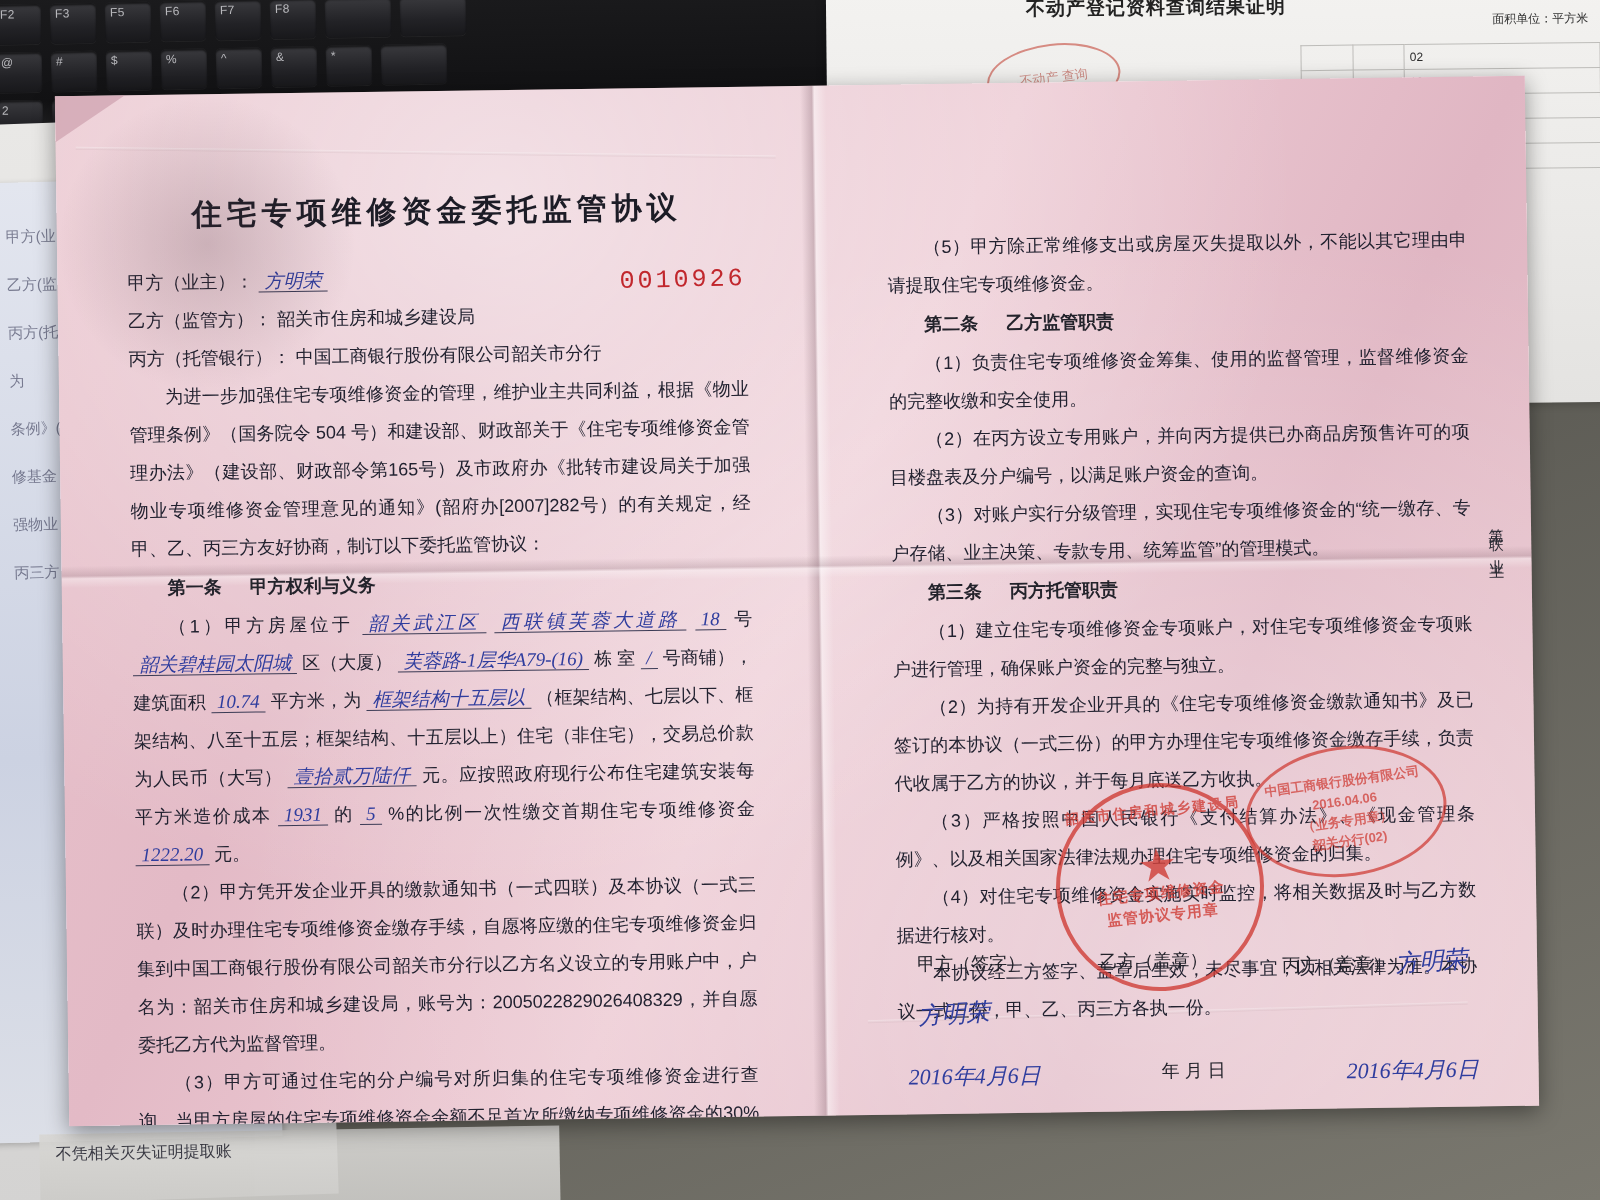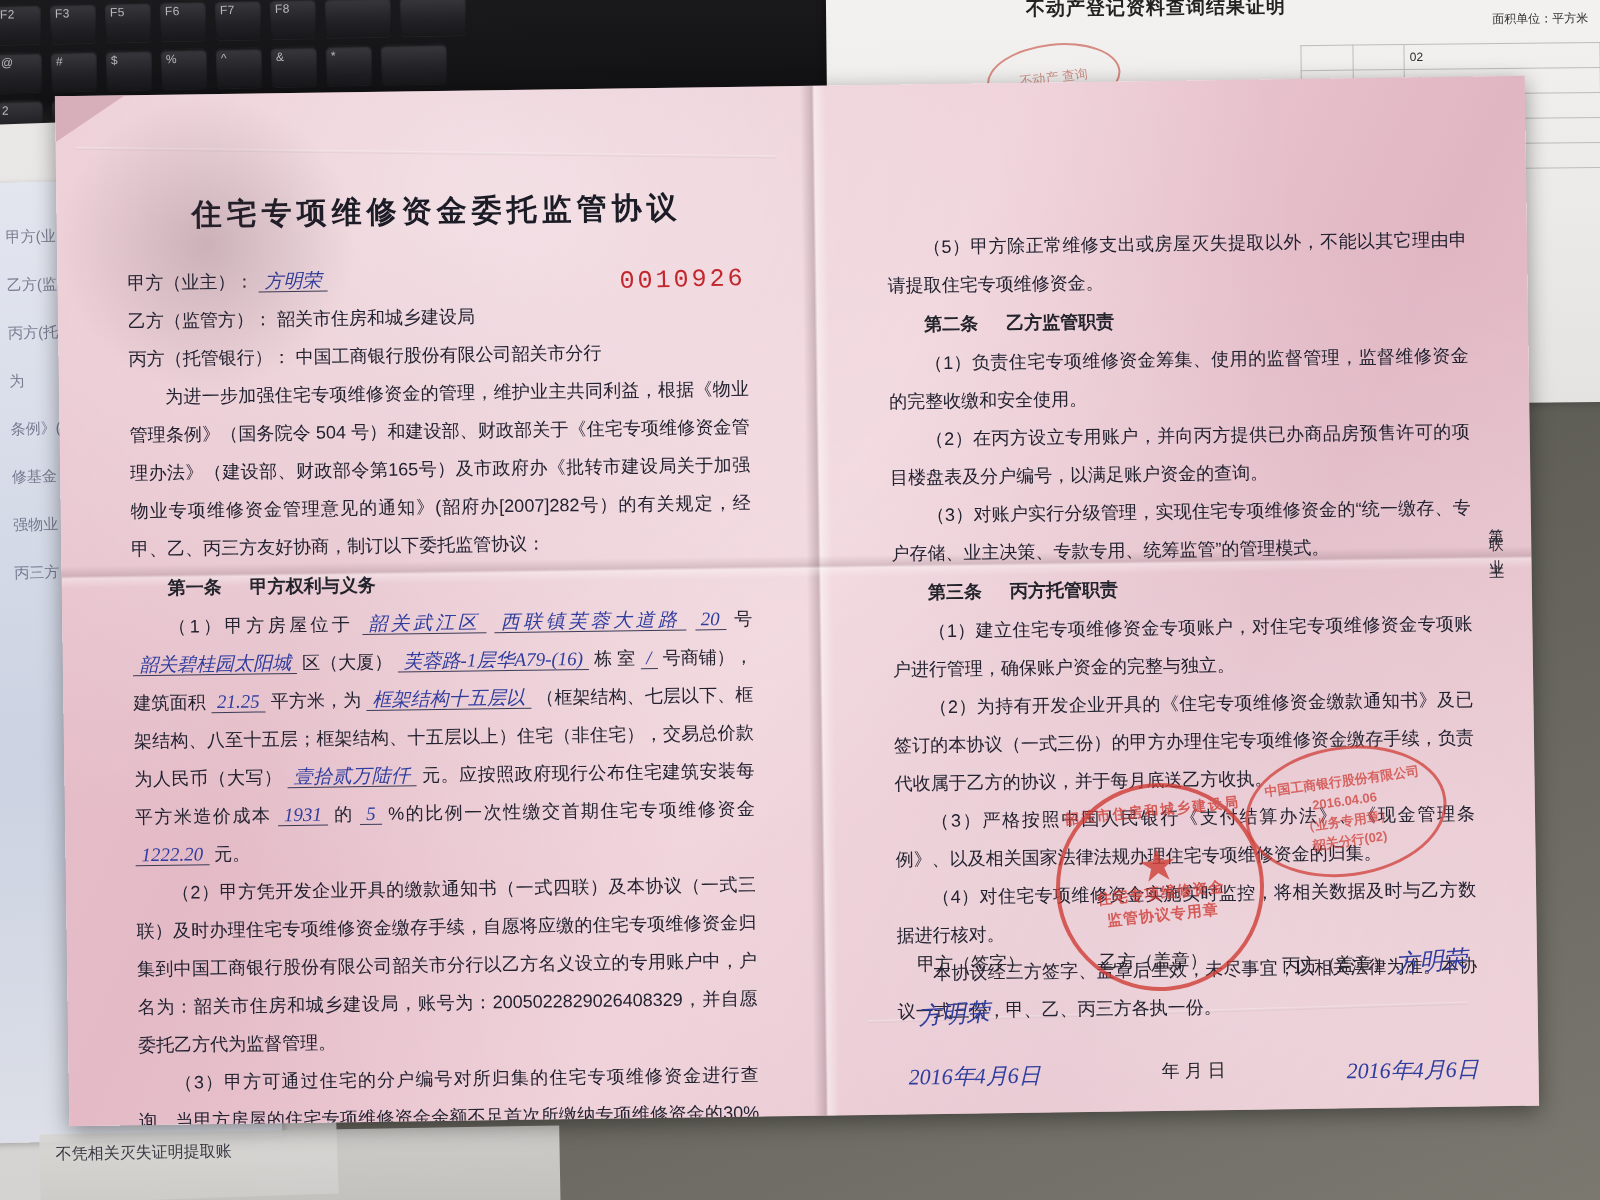--- a/index.html
+++ b/index.html
@@ -449,30 +449,30 @@
       <div class="para indent">为进一步加强住宅专项维修资金的管理，维护业主共同利益，根据《物业管理条例》（国务院令 504 号）和建设部、财政部关于《住宅专项维修资金管理办法》（建设部、财政部令第165号）及市政府办《批转市建设局关于加强物业专项维修资金管理意见的通知》(韶府办[2007]282号）的有关规定，经甲、乙、丙三方友好协商，制订以下委托监管协议：</div>
 
       <div class="sec">
         <span>第一条</span><span class="gap"></span><span>甲方权利与义务</span>
       </div>
 
       <div class="para indent">
         <span>（1）甲方房屋位于</span>
         <span class="hand">韶关武江区</span>
         <span class="hand">西联镇芙蓉大道路</span>
-        <span class="hand">20</span>
+        <span class="hand">18</span>
         <span>号</span>
         <span class="hand">韶关碧桂园太阳城</span>
         <span>区（大厦）</span>
         <span class="hand">芙蓉路-1层华A79-(16)</span>
         <span>栋</span>
         <span>室</span>
         <span class="hand">/</span>
         <span>号商铺），建筑面积</span>
-        <span class="hand">21.25</span>
+        <span class="hand">10.74</span>
         <span>平方米，为</span>
         <span class="hand">框架结构十五层以</span>
         <span>（框架结构、七层以下、框架结构、八至十五层；框架结构、十五层以上）住宅（非住宅），交易总价款为人民币（大写）</span>
         <span class="hand">壹拾贰万陆仟</span>
         <span>元。应按照政府现行公布住宅建筑安装每平方米造价成本</span>
         <span class="hand">1931</span>
         <span>的</span>
         <span class="hand">5</span>
         <span>%的比例一次性缴交首期住宅专项维修资金</span>
         <span class="hand">1222.20</span>

